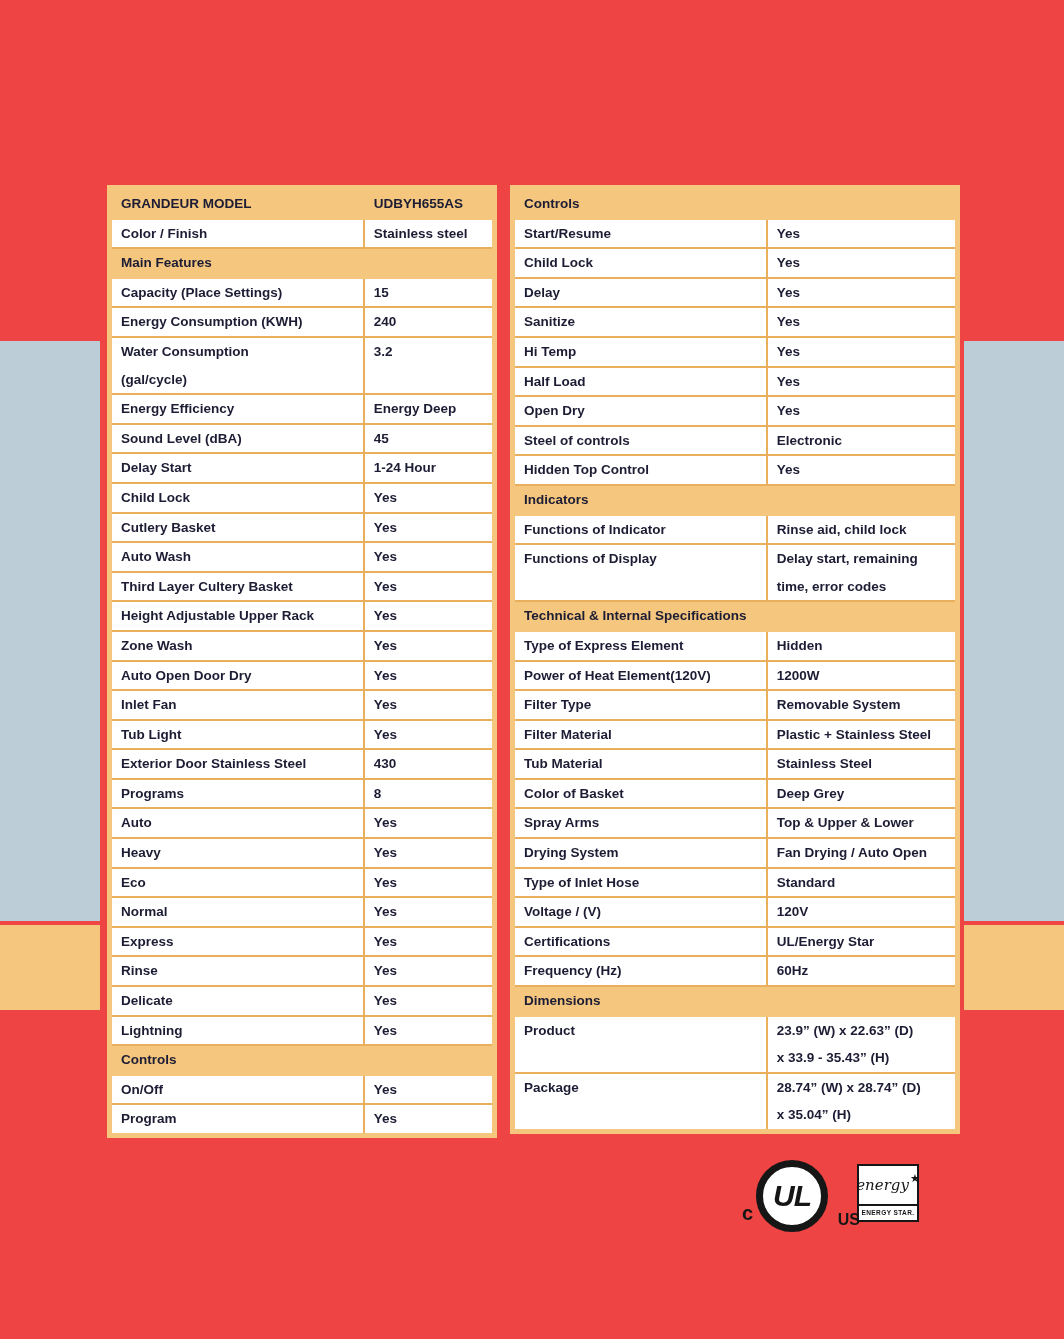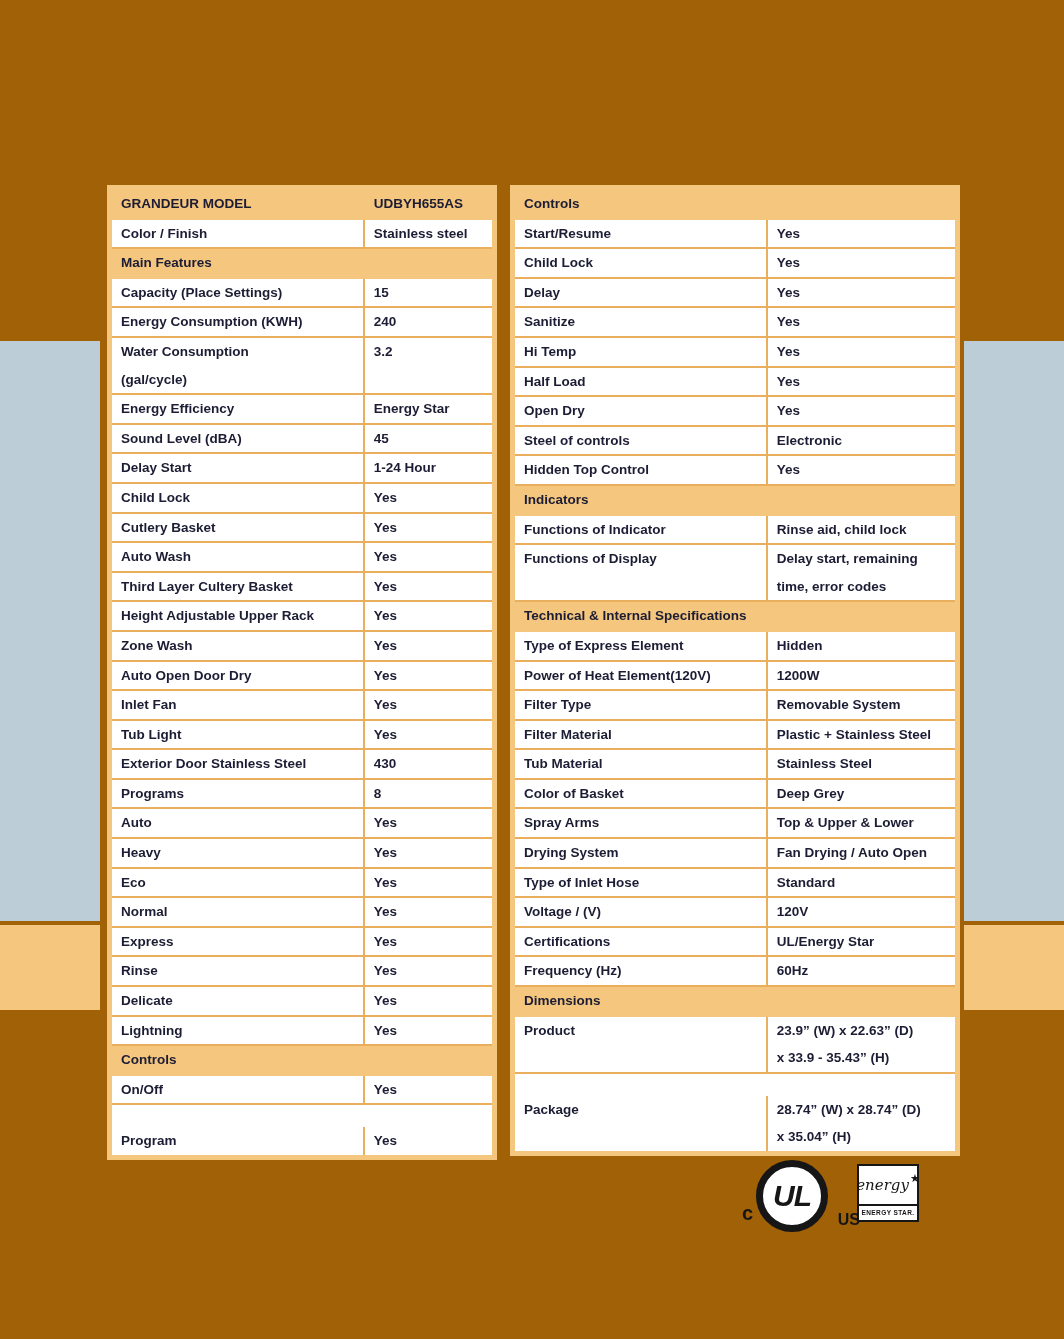--- a/index.html
+++ b/index.html
@@ -1,20 +1,20 @@
 <!DOCTYPE html>
 <html style="--accent-orange: #f4c67e; --border-orange: #eaaf5d; --band-blue: #bccdd7; --text: #1c1c34; --logo-black: #161616;"><head>
 <meta charset="utf-8">
 <style>
   html, body { margin: 0; padding: 0; background: #ffffff; }
   .page {
     position: relative;
     width: 1064px;
     height: 1339px;
-    background: #a16207;
+    background: #ef4444;
     overflow: hidden;
     font-family: "Liberation Sans", sans-serif;
     color: var(--text, #1c1c34);
   }
 
   
   .band { position: absolute; }
   .band.blue   { background: var(--band-blue, #bccdd7); }
   .band.orange { background: var(--accent-orange, #f4c67e); }
   .blue-left    { left: 0;   top: 341px; width: 100px; height: 580px; }
@@ -32,21 +32,21 @@
   }
   .t-left  { left: 107px; width: 390px; }
   .t-right { left: 510px; width: 450px; }
 
   .row {
     display: flex;
     align-items: stretch;
     background: #ffffff;
     border-bottom: 2px solid var(--border-orange, #eaaf5d);
   }
-  .row:last-child { border-bottom: none; margin-top: 22px; }
+  .row:last-child { border-bottom: none; }
   .row.section {
     background: var(--accent-orange, #f4c67e);
     border-bottom-color: var(--accent-orange, #f4c67e);
   }
   .cell {
     box-sizing: border-box;
     padding: 0 9px;
     font-size: 13.5px;
     font-weight: bold;
     line-height: 27.6px;
@@ -143,21 +143,21 @@
         <div class="cell label">Energy Consumption (KWH)</div>
         <div class="cell value">240</div>
       </div>
       <div class="row">
         <div class="cell label">Water Consumption
 (gal/cycle)</div>
         <div class="cell value">3.2</div>
       </div>
       <div class="row">
         <div class="cell label">Energy Efficiency</div>
-        <div class="cell value">Energy Star</div>
+        <div class="cell value">Energy Deep</div>
       </div>
       <div class="row">
         <div class="cell label">Sound Level (dBA)</div>
         <div class="cell value">45</div>
       </div>
       <div class="row">
         <div class="cell label">Delay Start</div>
         <div class="cell value">1-24 Hour</div>
       </div>
       <div class="row">

